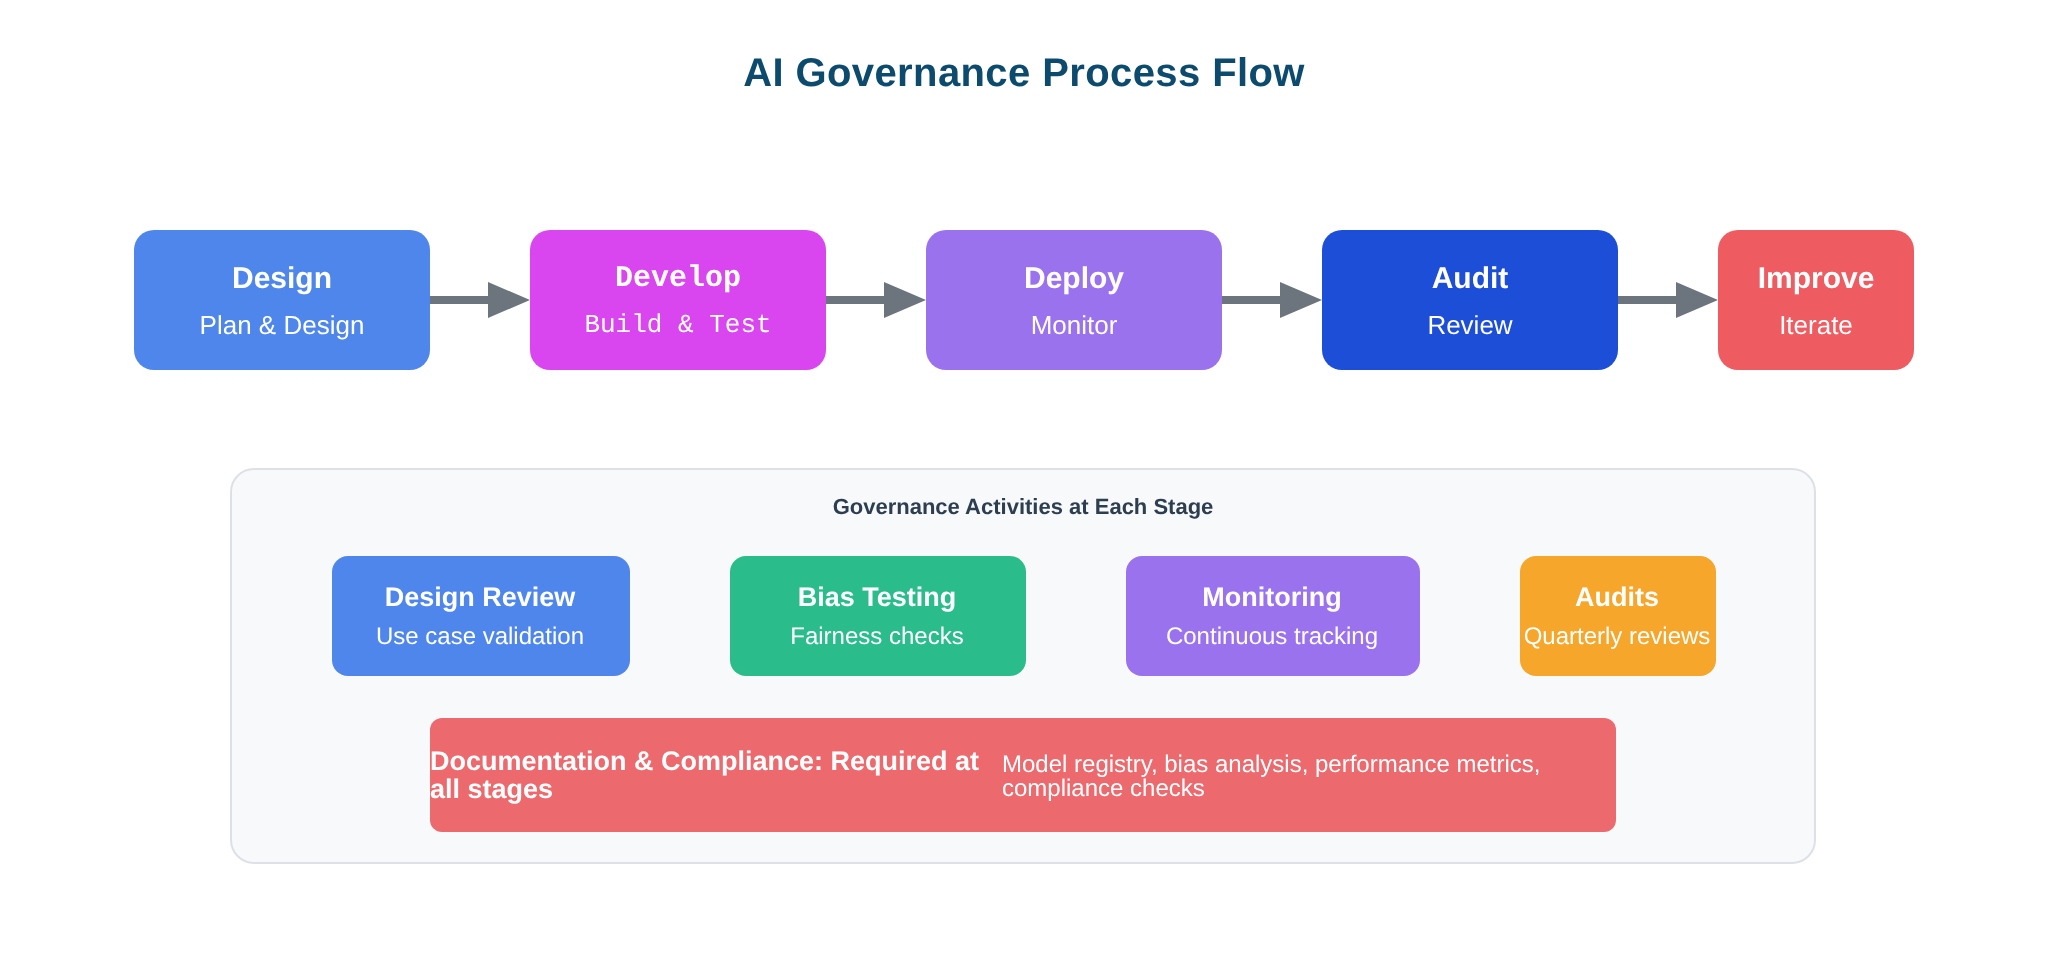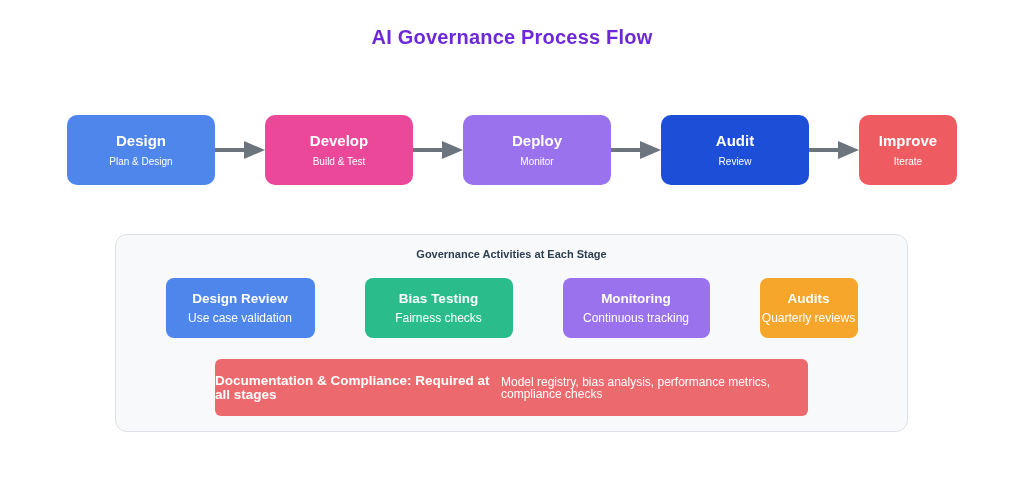--- a/index.html
+++ b/index.html
@@ -3,37 +3,37 @@
 <meta charset="utf-8">
 <style>
   * { margin:0; padding:0; box-sizing:border-box; }
   html,body { background:#ffffff; }
   body {
     width:1024px; height:478px; position:relative; overflow:hidden;
     font-family:"Liberation Sans", sans-serif;
   }
   .page-title {
     position:absolute; top:26px; left:0; width:1024px;
-    text-align:center; font-size:20px; font-weight:bold; color:#6d28d9;
+    text-align:center; font-size:20px; font-weight:bold; color:#0c4a6e;
     letter-spacing:0.2px;
   }
   
   .flow-row {
     position:absolute; top:115px; left:0; width:1024px; height:70px;
     display:flex; justify-content:center; align-items:flex-end;
   }
   .stage {
     height:70px; border-radius:10px; color:#ffffff;
     display:flex; flex-direction:column; justify-content:center; align-items:center;
     gap:9px; flex:0 0 auto;
   }
   .w-std { width:148px; }
   .w-sm  { width:98px;  }
   .stage .t { font-size:15px; font-weight:bold; line-height:1; }
-  .stage .s { font-size:10px; line-height:1; }
+  .stage .s { font-size:13px; line-height:1; }
   .arrow {
     width:50px; height:70px; display:flex; align-items:center; flex:0 0 auto;
   }
   .arrow .shaft { flex:1; height:4px; background:#6c757d; }
   .arrow .head  {
     width:0; height:0;
     border-left:21px solid #6c757d;
     border-top:9px solid transparent;
     border-bottom:9px solid transparent;
   }
@@ -75,21 +75,21 @@
 
 <div class="flow-row">
   <div class="stage w-std" style="background: rgb(78, 134, 236);">
     <div class="t">Design</div>
     <div class="s">Plan &amp; Design</div>
   </div>
   <div class="arrow">
     <div class="shaft"></div>
     <div class="head"></div>
   </div>
-  <div class="stage w-std" style="background: #ec4899;">
+  <div class="stage w-std" style="background: #d946ef; font-family: Liberation Mono, monospace;">
     <div class="t">Develop</div>
     <div class="s">Build &amp; Test</div>
   </div>
   <div class="arrow">
     <div class="shaft"></div>
     <div class="head"></div>
   </div>
   <div class="stage w-std" style="background: rgb(155, 114, 238);">
     <div class="t">Deploy</div>
     <div class="s">Monitor</div>

